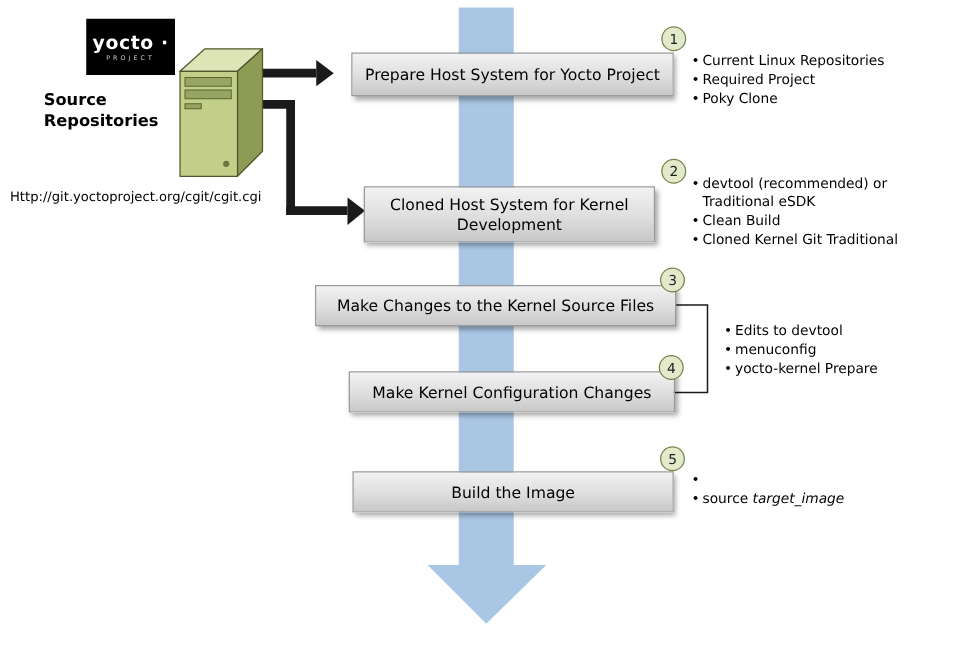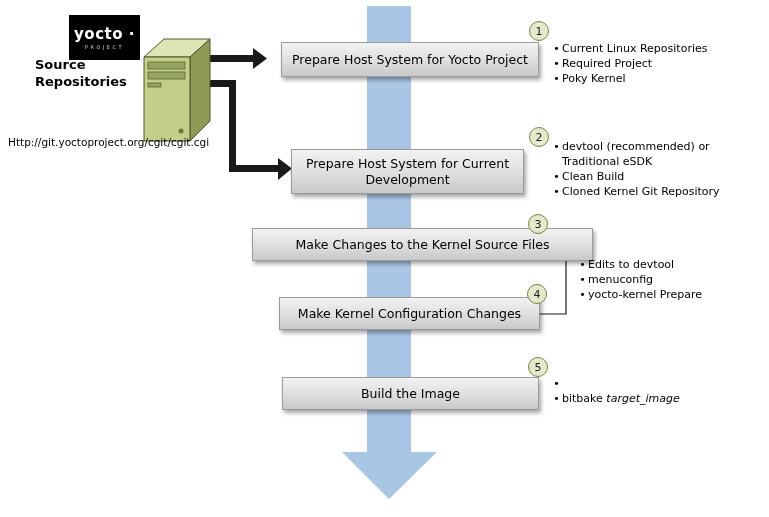--- a/index.html
+++ b/index.html
@@ -14,21 +14,21 @@
     display:flex; align-items:center; justify-content:center;
     text-align:center; font-size:12.5px; line-height:1.25; color:#000;
     background:linear-gradient(180deg,#f2f2f2 0%,#dedede 55%,#c8c8c8 100%);
     border:1px solid #9b9b9b;
     box-shadow:2px 3px 4px rgba(0,0,0,0.35);
     padding:0 4px;
   }
   .one-line { white-space:nowrap;margin-left:16px; }
   .box1 { left:265px; top:42px;  width:258px; height:35px; }
   .box2 { left:291px; top:149px; width:233px; height:45px; }
-  .box3 { left:236px; top:228px; width:341px; height:33px; }
+  .box3 { left:236px; top:228px; width:289px; height:33px; }
   .box4 { left:263px; top:297px; width:261px; height:33px; }
   .box5 { left:266px; top:377px; width:257px; height:33px; }
 
   .numcircle {
     position:absolute; z-index:3; width:20px; height:20px; border-radius:50%;
     background:#e3e9cb; border:1.5px solid #75854a;
     display:flex; align-items:center; justify-content:center;
     font-size:11px; color:#222;
   }
   .c1 { left:529px; top:21px; }
@@ -48,23 +48,23 @@
   .l5  { left:551px; top:376px; }
 
   .logo {
     position:absolute; left:69px; top:15px; width:71px; height:45px;
     background:#000; color:#fff; z-index:2;
     display:flex; flex-direction:column; align-items:center; justify-content:center;
   }
   .logo-title { font-size:15px; font-weight:bold; letter-spacing:0.5px; }
   .logo-sub { font-size:5px; letter-spacing:2.5px; color:#cfcfcf; margin-top:1px; }
 
-  .source-label { position:absolute; left:35px; top:56px; width:95px; z-index:2;
+  .source-label { position:absolute; left:35px; top:72px; width:95px; z-index:2;
                   font-weight:bold; font-size:13px; line-height:17px; }
-  .url-label { position:absolute; left:8px; top:136px; z-index:2; font-size:10.5px; white-space:nowrap; }
+  .url-label { position:absolute; left:8px; top:152px; z-index:2; font-size:10.5px; white-space:nowrap; }
 
   .server { position:absolute; left:136px; top:33px; z-index:2; }
 </style>
 </head>
 <body>
 
 <div class="canvas">
 
   <svg class="overlay" viewBox="0 0 769 517">
 
@@ -101,21 +101,21 @@
       <rect x="12" y="39" width="37" height="7"></rect>
       <rect x="12" y="50" width="13" height="4"></rect>
     </g>
     <circle cx="45" cy="98" r="2.5" fill="#6b773f"></circle>
   </svg>
 
   <div class="source-label">Source Repositories</div>
   <div class="url-label">Http://git.yoctoproject.org/cgit/cgit.cgi</div>
 
   <div class="procbox box1 one-line">Prepare Host System for Yocto Project</div>
-  <div class="procbox box2">Prepare Host System for Current Development</div>
+  <div class="procbox box2">Cloned Host System for Kernel Development</div>
   <div class="procbox box3 one-line">Make Changes to the Kernel Source Files</div>
   <div class="procbox box5 one-line">Build the Image</div>
   <div class="procbox box4 one-line">Make Kernel Configuration Changes</div>
 
   <div class="numcircle c1">1</div>
   <div class="numcircle c2">2</div>
   <div class="numcircle c3">3</div>
   <div class="numcircle c4">4</div>
   <div class="numcircle c5">5</div>
 
@@ -123,36 +123,36 @@
     <div class="brow">
       <span class="bdot">•</span>
       <span class="btext">Current Linux Repositories</span>
     </div>
     <div class="brow">
       <span class="bdot">•</span>
       <span class="btext">Required Project</span>
     </div>
     <div class="brow">
       <span class="bdot">•</span>
-      <span class="btext">Poky Kernel</span>
+      <span class="btext">Poky Clone</span>
     </div>
   </div>
 
   <div class="blist l2">
     <div class="brow">
       <span class="bdot">•</span>
       <span class="btext wrap">devtool (recommended) or Traditional eSDK</span>
     </div>
     <div class="brow">
       <span class="bdot">•</span>
       <span class="btext">Clean Build</span>
     </div>
     <div class="brow">
       <span class="bdot">•</span>
-      <span class="btext">Cloned Kernel Git Repository</span>
+      <span class="btext">Cloned Kernel Git Traditional</span>
     </div>
   </div>
 
   <div class="blist l34">
     <div class="brow">
       <span class="bdot">•</span>
       <span class="btext">Edits to devtool</span>
     </div>
     <div class="brow">
       <span class="bdot">•</span>
@@ -163,17 +163,17 @@
       <span class="btext">yocto-kernel Prepare</span>
     </div>
   </div>
 
   <div class="blist l5">
     <div class="brow">
       <span class="bdot">•</span>
     </div>
     <div class="brow">
       <span class="bdot">•</span>
-      <span class="btext"><span>bitbake</span> <i>target_image</i></span>
+      <span class="btext"><span>source</span> <i>target_image</i></span>
     </div>
   </div>
 
 </div>
 
 </body></html>

